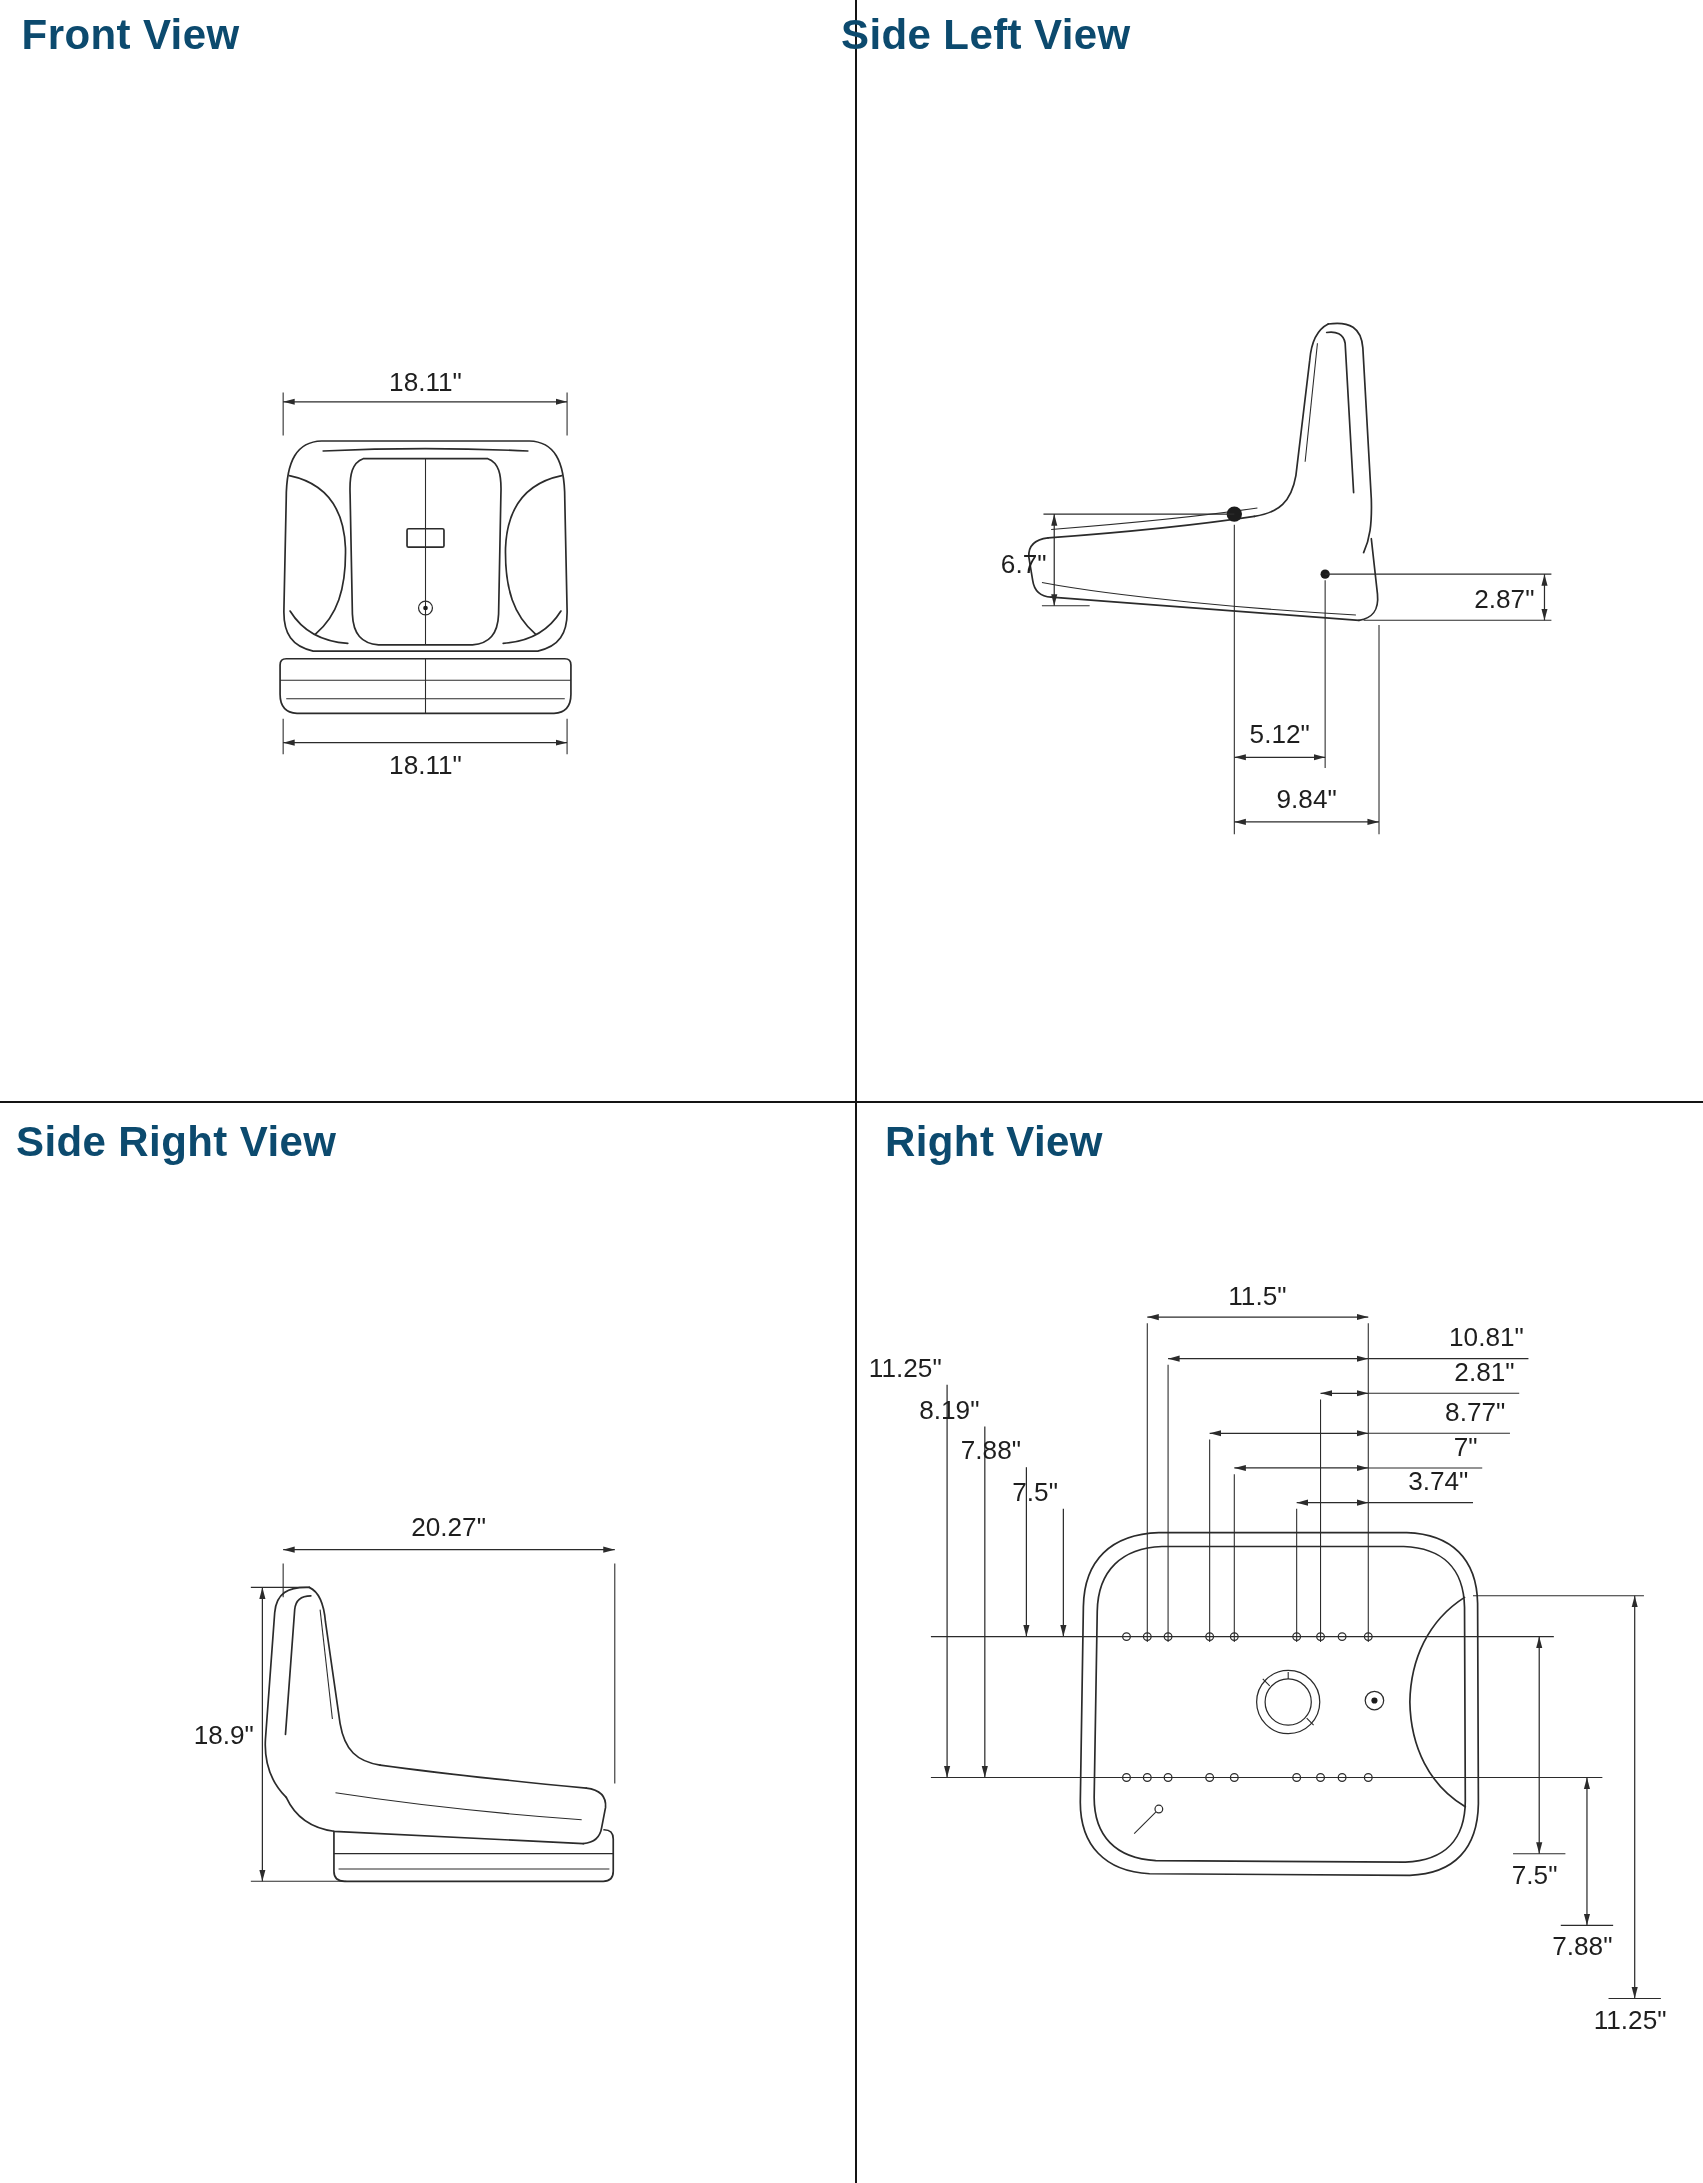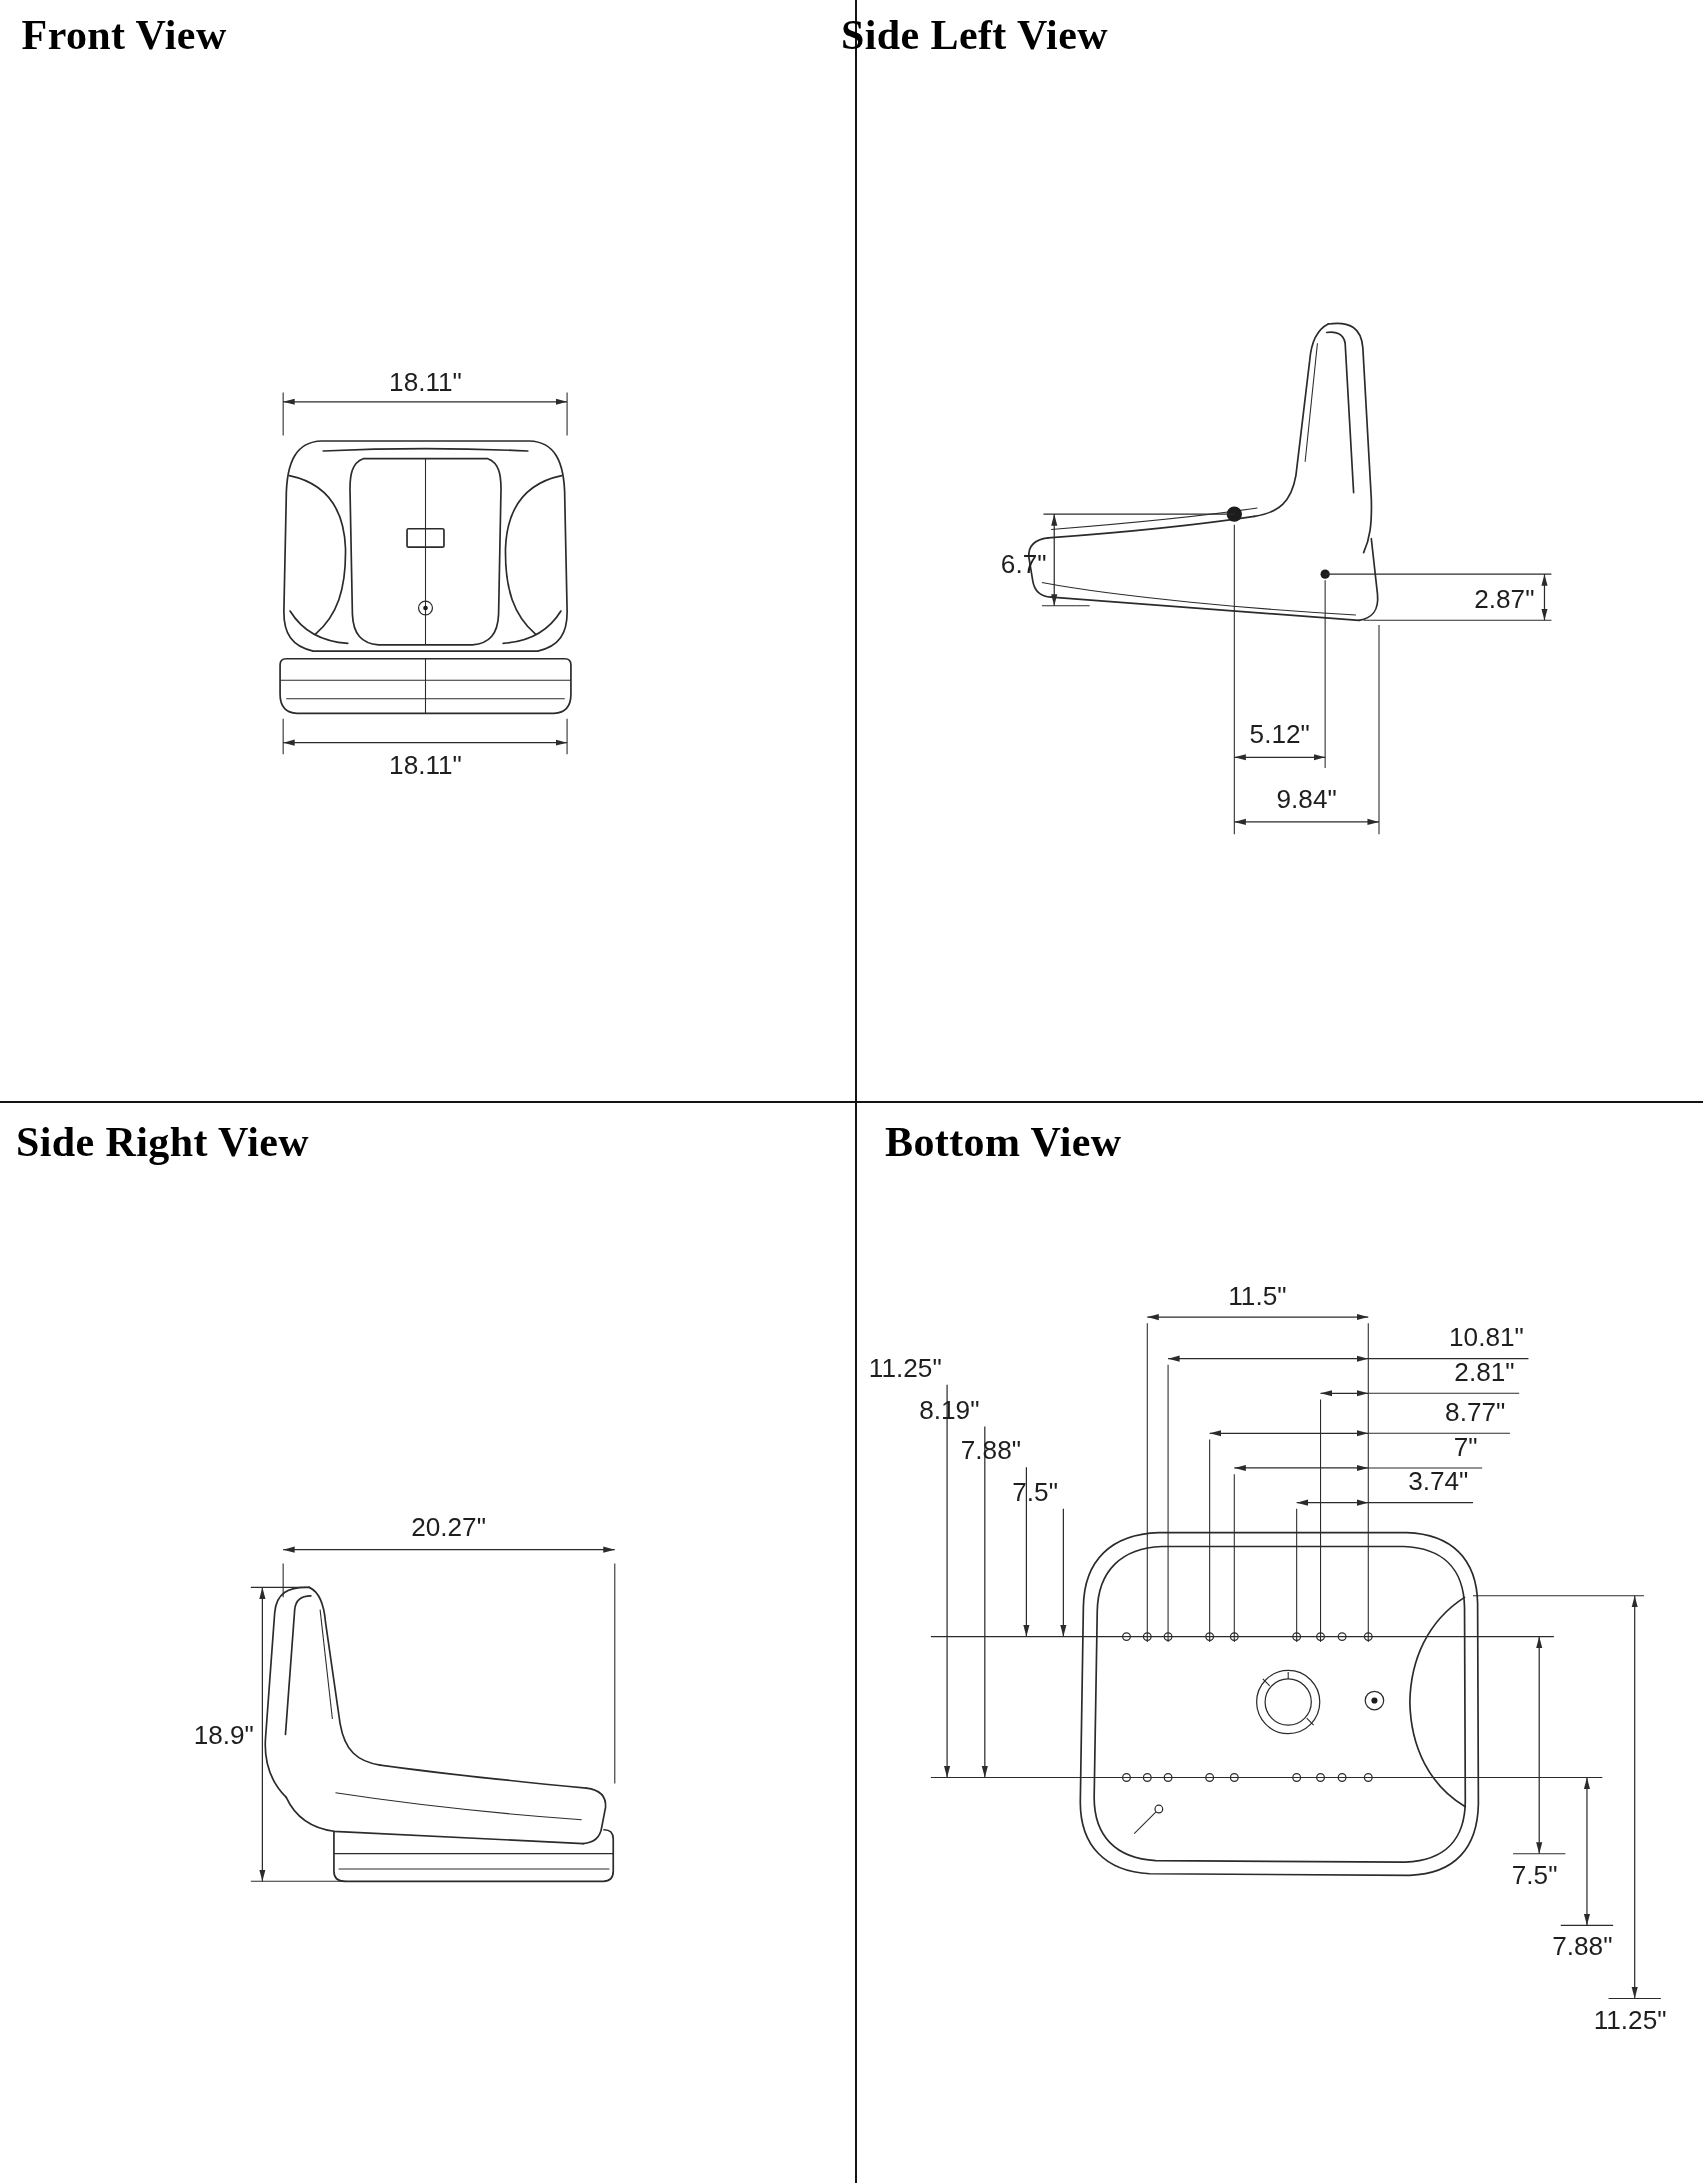--- a/index.html
+++ b/index.html
@@ -1,21 +1,21 @@
 <!DOCTYPE html>
 <html style="font-size:12.3px"><head>
 <meta charset="utf-8">
 <style>
   html,body{margin:0;padding:0;background:#ffffff;}
   .page{position:relative;width:1704px;height:2183px;background:#ffffff;overflow:hidden;
         font-family:"Liberation Sans",sans-serif;}
   .divider-v{position:absolute;left:855px;top:0;width:2.3px;height:2183px;background:#141414;}
   .divider-h{position:absolute;left:0;top:1101px;width:1704px;height:2.3px;background:#141414;}
-  .view-title{position:absolute;font-family:Liberation Serif, serif;font-weight:700;
-              font-size:42px;color:#000000;letter-spacing:0.4px;white-space:nowrap;}
+  .view-title{position:absolute;font-family:Liberation Sans, sans-serif;font-weight:700;
+              font-size:42px;color:#0c4a6e;letter-spacing:0.4px;white-space:nowrap;}
   svg.quad{position:absolute;overflow:visible;}
   .ln{fill:none;stroke:#2b2b2b;stroke-width:2.2;stroke-linecap:round;stroke-linejoin:round;}
   .thin{fill:none;stroke:#2b2b2b;stroke-width:1.4;}
   .dim{fill:none;stroke:#2b2b2b;stroke-width:1.6;}
   .dimtext{font-family:"Liberation Sans",sans-serif;font-size:34px;fill:#1e1e1e;}
   .dot{fill:#1c1c1c;stroke:none;}
   .hole{fill:none;stroke:#2b2b2b;stroke-width:1.6;}
 </style>
 </head>
 <body>
@@ -32,21 +32,21 @@
       </marker>
     </defs>
   </svg>
 
   <div class="divider-v"></div>
   <div class="divider-h"></div>
 
   <div class="view-title" style="left:21.6px;top:10.8px">Front View</div>
   <div class="view-title" style="left:841px;top:10.8px">Side Left View</div>
   <div class="view-title" style="left:16px;top:1118px">Side Right View</div>
-  <div class="view-title" style="left:885px;top:1118px">Bottom View</div>
+  <div class="view-title" style="left:885px;top:1118px">Right View</div>
 
   <svg class="quad" style="left:0;top:0" width="851" height="1099" viewBox="0 0 1106 1428">
 
     <g>
       <path class="ln" d="M 372 648 C 372 598 386 574 418 573 L 688 573 C 720 574 734 598 734 648 L 737 792 C 738 824 726 840 699 846 L 407 846 C 380 840 368 824 369 792 Z"></path>
       <path class="ln" d="M 420 586 Q 553 580 686 586"></path>
       <path class="ln" d="M 376 618 C 424 628 447 662 449 712 C 450 766 438 800 410 824"></path>
       <path class="ln" d="M 730 618 C 682 628 659 662 657 712 C 656 766 668 800 696 824"></path>
       <path class="ln" d="M 472 596 C 458 601 454 616 455 642 L 458 798 C 459 824 470 836 492 838 L 614 838 C 636 836 647 824 648 798 L 651 642 C 652 616 648 601 634 596 Z"></path>
       <path class="thin" d="M 553 596 L 553 838"></path>

